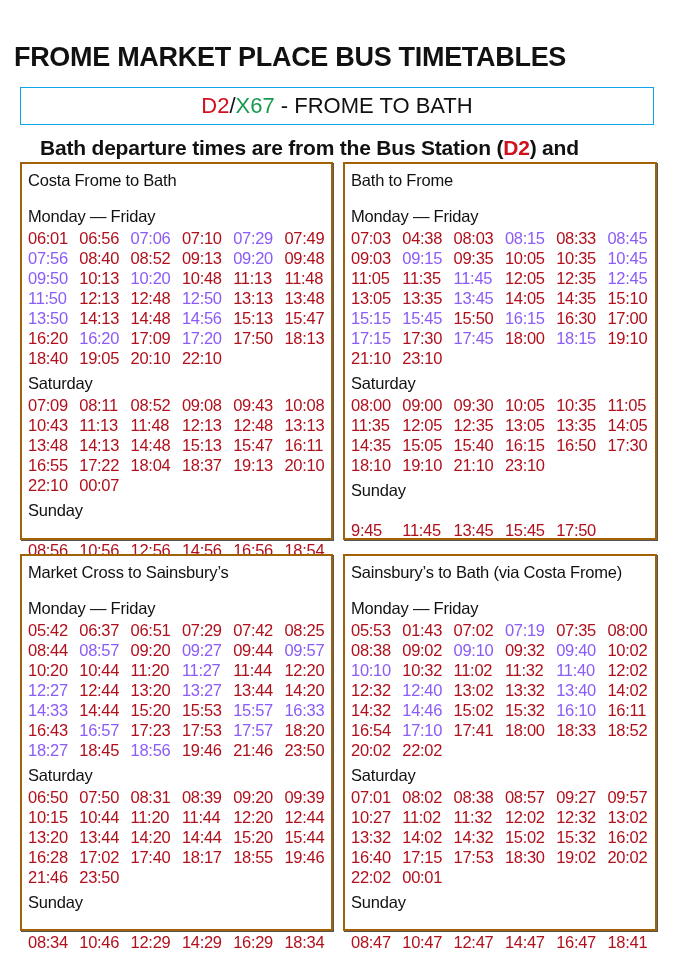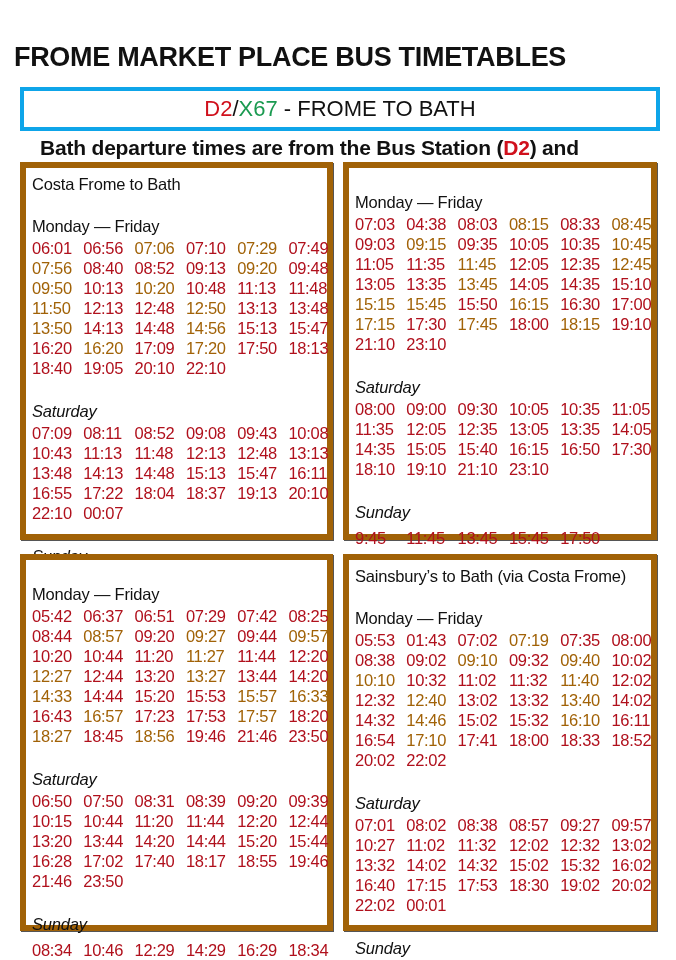--- a/index.html
+++ b/index.html
@@ -1,32 +1,32 @@
 <!DOCTYPE html>
 <html><head>
 <meta charset="utf-8">
 <style>
   html, body { margin: 0; padding: 0; background: #ffffff; }
   body { width: 676px; height: 960px; position: relative; font-family: "Liberation Sans", sans-serif; color: #111; overflow: hidden; }
   .title { position: absolute; top: 32px; left: 0; width: 580px; text-align: center; font-size: 27px; font-weight: bold; letter-spacing: -0.3px; margin-top: 10px; }
-  .route-box { position: absolute; left: 20px; top: 87px; width: 632px; height: 36px; border: 4px solid #0ea5e9; box-sizing: content-box; text-align: center; font-size: 22px; line-height: 36px; }
+  .route-box { position: absolute; left: 20px; top: 87px; width: 632px; height: 36px; border: 1px solid #0ea5e9; box-sizing: content-box; text-align: center; font-size: 22px; line-height: 36px; }
   .route-box .d2 { color: #d0101c; }
   .route-box .x67 { color: #1a9a50; }
   .note { position: absolute; top: 136px; left: 40px; font-size: 21px; font-weight: bold; letter-spacing: -0.2px; }
   .note .d2 { color: #d0101c; }
   .note .x67 { color: #1a9a50; }
-  .panel { position: absolute; border: 6px solid #a16207; box-sizing: border-box; background: #fff; box-shadow: 1px 1px 0 #555; padding: 4px 0 0 6px; }
+  .panel { position: absolute; border: 2px solid #a16207; box-sizing: border-box; background: #fff; box-shadow: 1px 1px 0 #555; padding: 4px 0 0 6px; }
   .panel-title { font-size: 16.5px; line-height: 24px; height: 24px; letter-spacing: -0.2px; }
-  .day { font-size: 16.5px; line-height: 24px; height: 24px; letter-spacing: -0.2px; margin-top: 18px; }
-  .day.gap { margin-top: 21px; font-style: italic; }
+  .day { font-size: 16.5px; line-height: 24px; height: 24px; letter-spacing: -0.2px; margin-top: 12px; }
+  .day.gap { margin-top: 3px; }
   .times { display: flex; flex-wrap: wrap; width: 310px; }
   .t { width: 51.3px; font-size: 16.5px; line-height: 20px; height: 20px; letter-spacing: -0.3px; }
   .t.red { color: #b0101c; }
-  .t.green { color: #a16207; }
-  .sun .t { margin-top: 4px; }
+  .t.green { color: #8b5cf6; }
+  .sun .t { margin-top: 18px; }
 </style>
 </head>
 <body>
 
 <div class="title">FROME MARKET PLACE BUS TIMETABLES</div>
 
 <div class="route-box">
   <span class="d2">D2</span><span>/</span><span class="x67">X67</span><span> - FROME TO BATH</span>
 </div>
 
@@ -112,20 +112,21 @@
     <div class="times sun">
       <span class="t red">08:56</span>
       <span class="t red">10:56</span>
       <span class="t red">12:56</span>
       <span class="t red">14:56</span>
       <span class="t red">16:56</span>
       <span class="t red">18:54</span>
     </div>
   </div>
 <div class="panel" id="p1" style="left:343px;top:162px;width:314px;height:378px;">
+    <div class="panel-title">Bath to Frome</div>
     <div class="day">Monday — Friday</div>
     <div class="times">
       <span class="t red">07:03</span>
       <span class="t red">04:38</span>
       <span class="t red">08:03</span>
       <span class="t green">08:15</span>
       <span class="t red">08:33</span>
       <span class="t green">08:45</span>
       <span class="t red">09:03</span>
       <span class="t green">09:15</span>
@@ -188,20 +189,21 @@
     <div class="day gap">Sunday</div>
     <div class="times sun">
       <span class="t red">9:45</span>
       <span class="t red">11:45</span>
       <span class="t red">13:45</span>
       <span class="t red">15:45</span>
       <span class="t red">17:50</span>
     </div>
   </div>
 <div class="panel" id="p2" style="left:20px;top:554px;width:313px;height:377px;">
+    <div class="panel-title">Market Cross to Sainsbury’s</div>
     <div class="day">Monday — Friday</div>
     <div class="times">
       <span class="t red">05:42</span>
       <span class="t red">06:37</span>
       <span class="t red">06:51</span>
       <span class="t red">07:29</span>
       <span class="t red">07:42</span>
       <span class="t red">08:25</span>
       <span class="t red">08:44</span>
       <span class="t green">08:57</span>
@@ -345,13 +347,21 @@
       <span class="t red">16:40</span>
       <span class="t red">17:15</span>
       <span class="t red">17:53</span>
       <span class="t red">18:30</span>
       <span class="t red">19:02</span>
       <span class="t red">20:02</span>
       <span class="t red">22:02</span>
       <span class="t red">00:01</span>
     </div>
     <div class="day gap">Sunday</div>
+    <div class="times sun">
+      <span class="t red">08:47</span>
+      <span class="t red">10:47</span>
+      <span class="t red">12:47</span>
+      <span class="t red">14:47</span>
+      <span class="t red">16:47</span>
+      <span class="t red">18:41</span>
+    </div>
   </div>
 
 </body></html>

